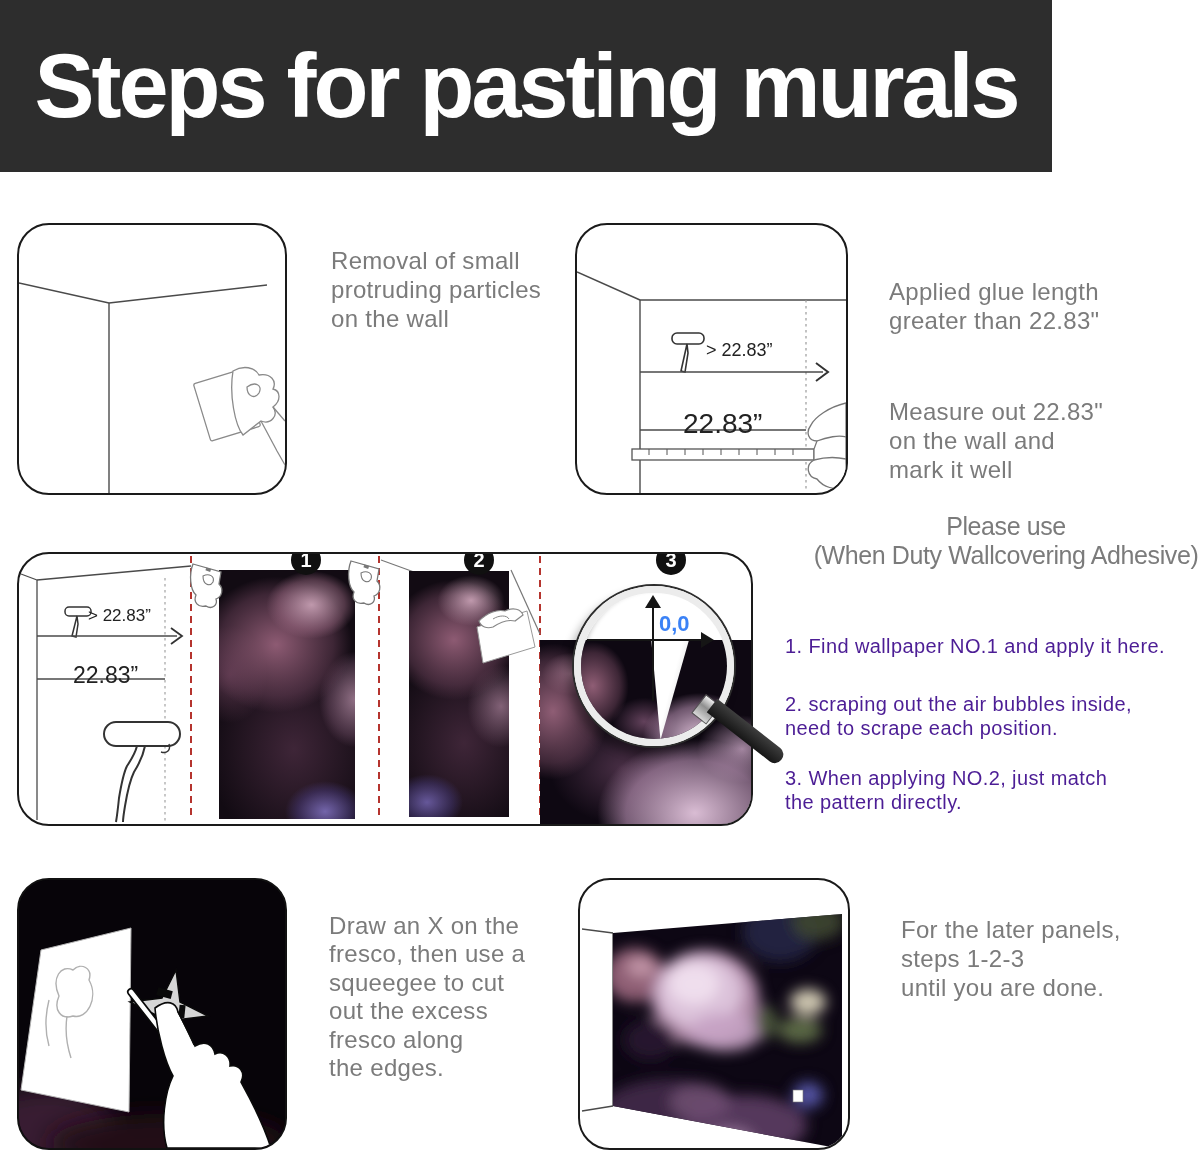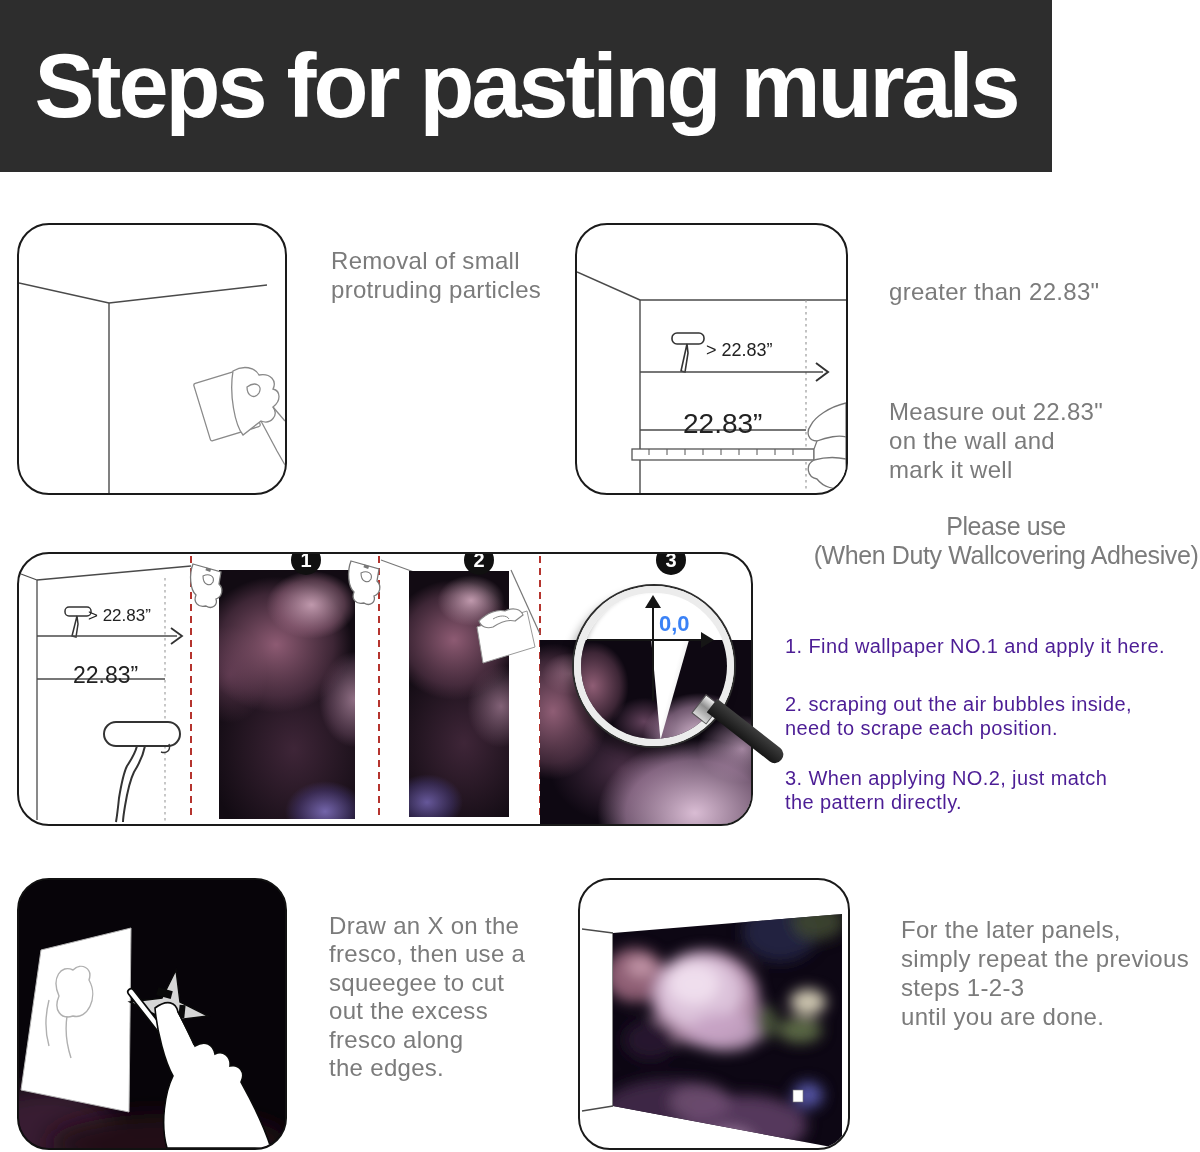--- a/index.html
+++ b/index.html
@@ -89,20 +89,21 @@
         <path d="M214,146 C224,140 236,142 240,150 C252,148 258,156 254,164 C262,166 262,176 254,182 C260,190 252,200 242,196 L224,210 C216,200 210,170 214,146 Z"></path>
         <path d="M228,162 C236,156 244,160 240,168 C236,174 228,172 228,162 Z" fill="none"></path>
         <path d="M242,196 L258,226 L266,240" fill="none"></path>
         <path d="M254,182 L266,196" fill="none"></path>
       </g>
     </svg>
   </div>
   <div class="abs ptxt" style="left:305px;top:246px;">
     <div>Removal of small</div>
     <div>protruding particles</div>
+    <div>on the wall</div>
   </div>
 
   <div class="abs obox" style="left:575px;top:223px;width:273px;height:272px;">
     <svg width="269" height="268" viewBox="0 0 269 268">
       <g fill="none" stroke="#4a4a4a" stroke-width="1.4">
         <path d="M0,47 L63,75"></path>
         <path d="M63,75 L269,75"></path>
         <path d="M63,75 L63,268"></path>
       </g>
 
@@ -136,20 +137,21 @@
       <g fill="#fff" stroke="#777" stroke-width="1.3">
         <path d="M269,178 C252,182 238,192 234,200 C228,208 232,216 240,216 L237,224 L237,235 C228,240 230,252 240,254 C246,262 258,266 269,262 Z"></path>
         <path d="M240,216 C250,212 262,210 269,212" fill="none"></path>
         <path d="M237,235 C248,232 260,232 269,234" fill="none"></path>
       </g>
     </svg>
   </div>
   <span class="abs mlabel" style="left:706px;top:340px;font-size:18px;">&gt; 22.83”</span>
   <span class="abs mlabel" style="left:683px;top:408px;font-size:28px;">22.83”</span>
   <div class="abs ptxt" style="left:863px;top:277px;">
+    <div>Applied glue length</div>
     <div>greater than 22.83"</div>
   </div>
   <div class="abs ptxt" style="left:863px;top:397px;">
     <div>Measure out 22.83"</div>
     <div>on the wall and</div>
     <div>mark it well</div>
   </div>
 
   <div class="abs obox" style="left:17px;top:552px;width:736px;height:274px;">
 
@@ -332,18 +334,17 @@
           <ellipse cx="228" cy="215" rx="15" ry="13" fill="#5252a2"></ellipse>
           <ellipse cx="150" cy="262" rx="24" ry="14" fill="#9c7ba0" opacity=".8"></ellipse>
           <ellipse cx="70" cy="160" rx="26" ry="20" fill="#2a1830" opacity=".9"></ellipse>
         </g>
         <rect x="213" y="210" width="10" height="12" fill="#fdfdfd" stroke="#777" stroke-width=".6"></rect>
       </g>
     </svg>
   </div>
   <div class="abs ptxt" style="left:875px;top:915px;">
     <div>For the later panels,</div>
-    <div>simply repeat the previous</div>
     <div>steps 1-2-3</div>
     <div>until you are done.</div>
   </div>
 
 </div>
 
 </body></html>

